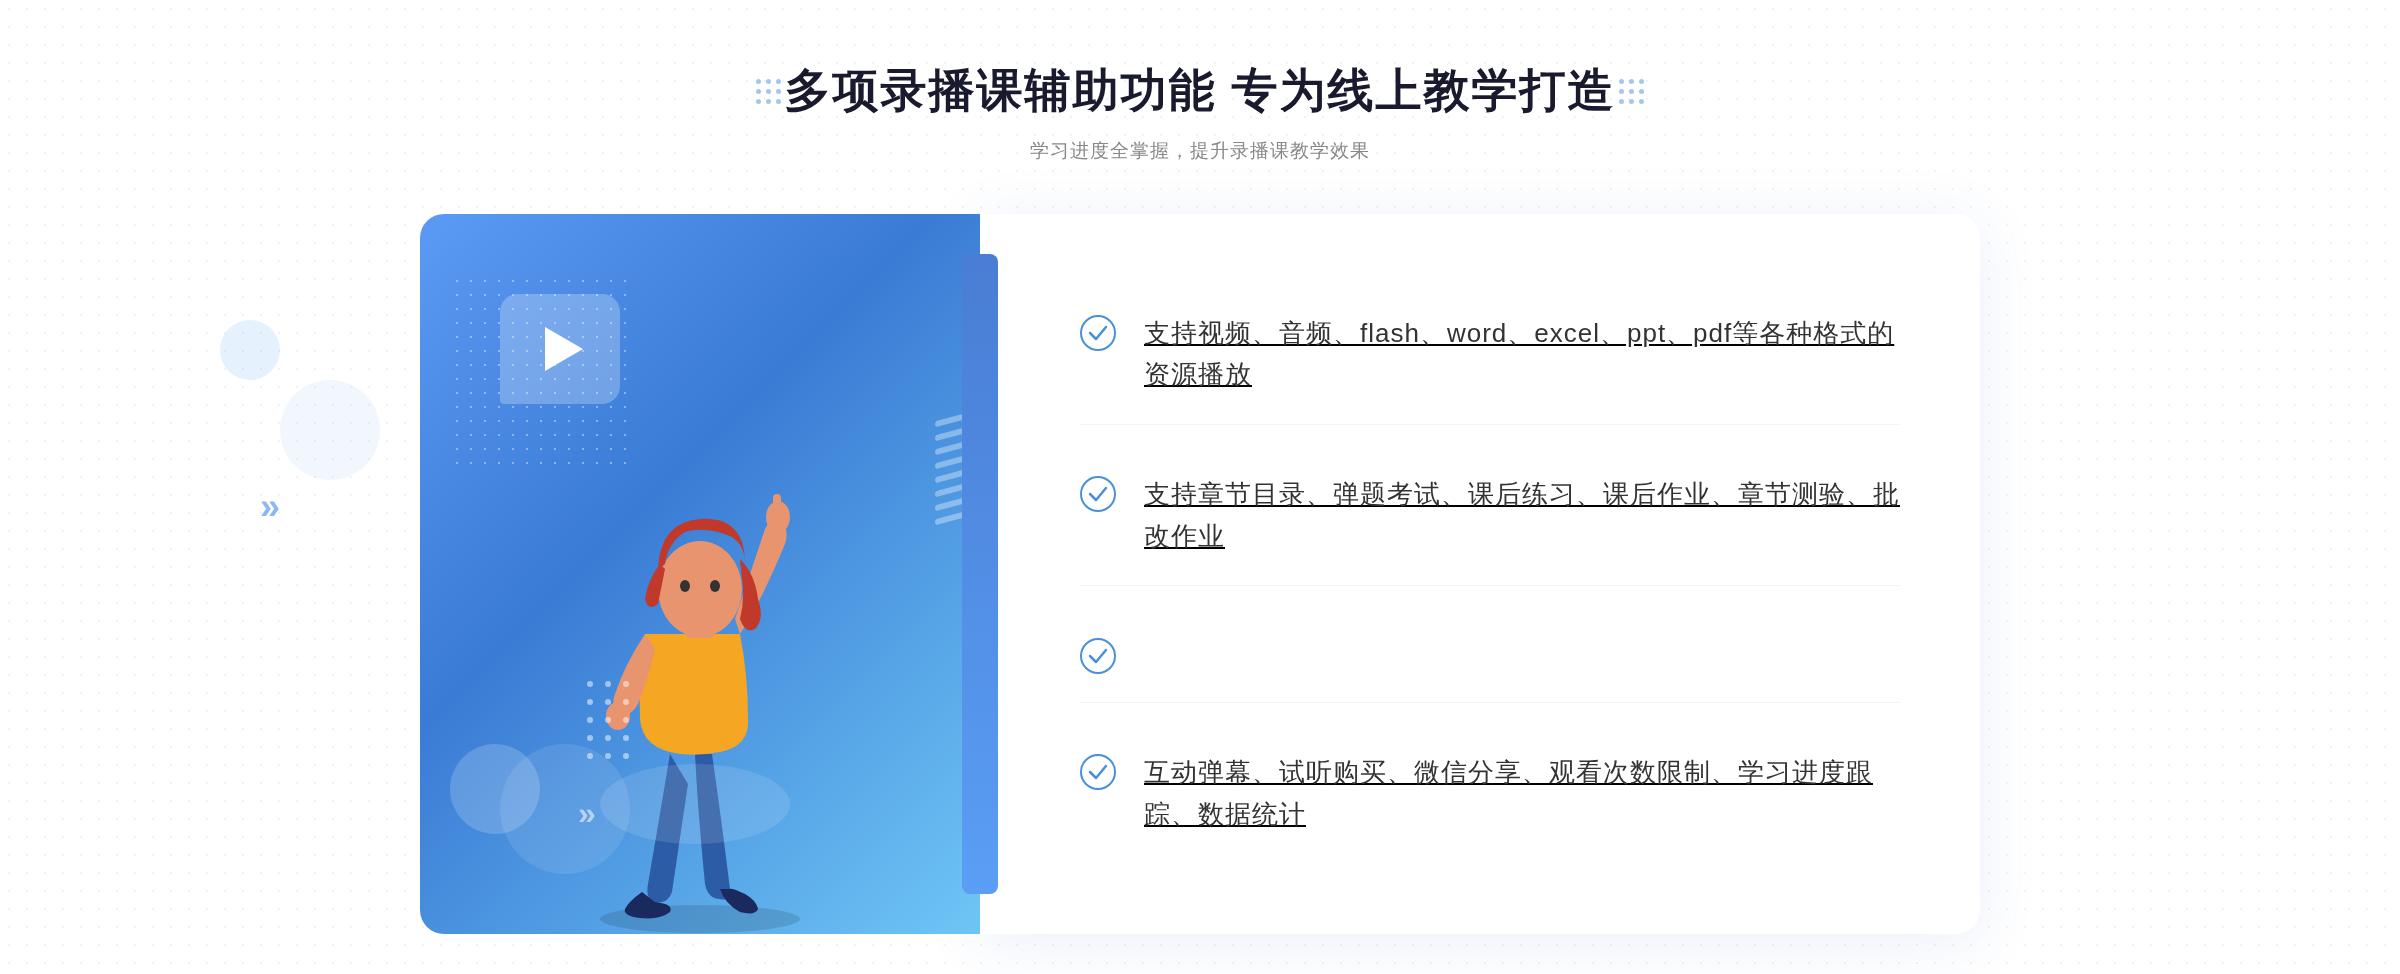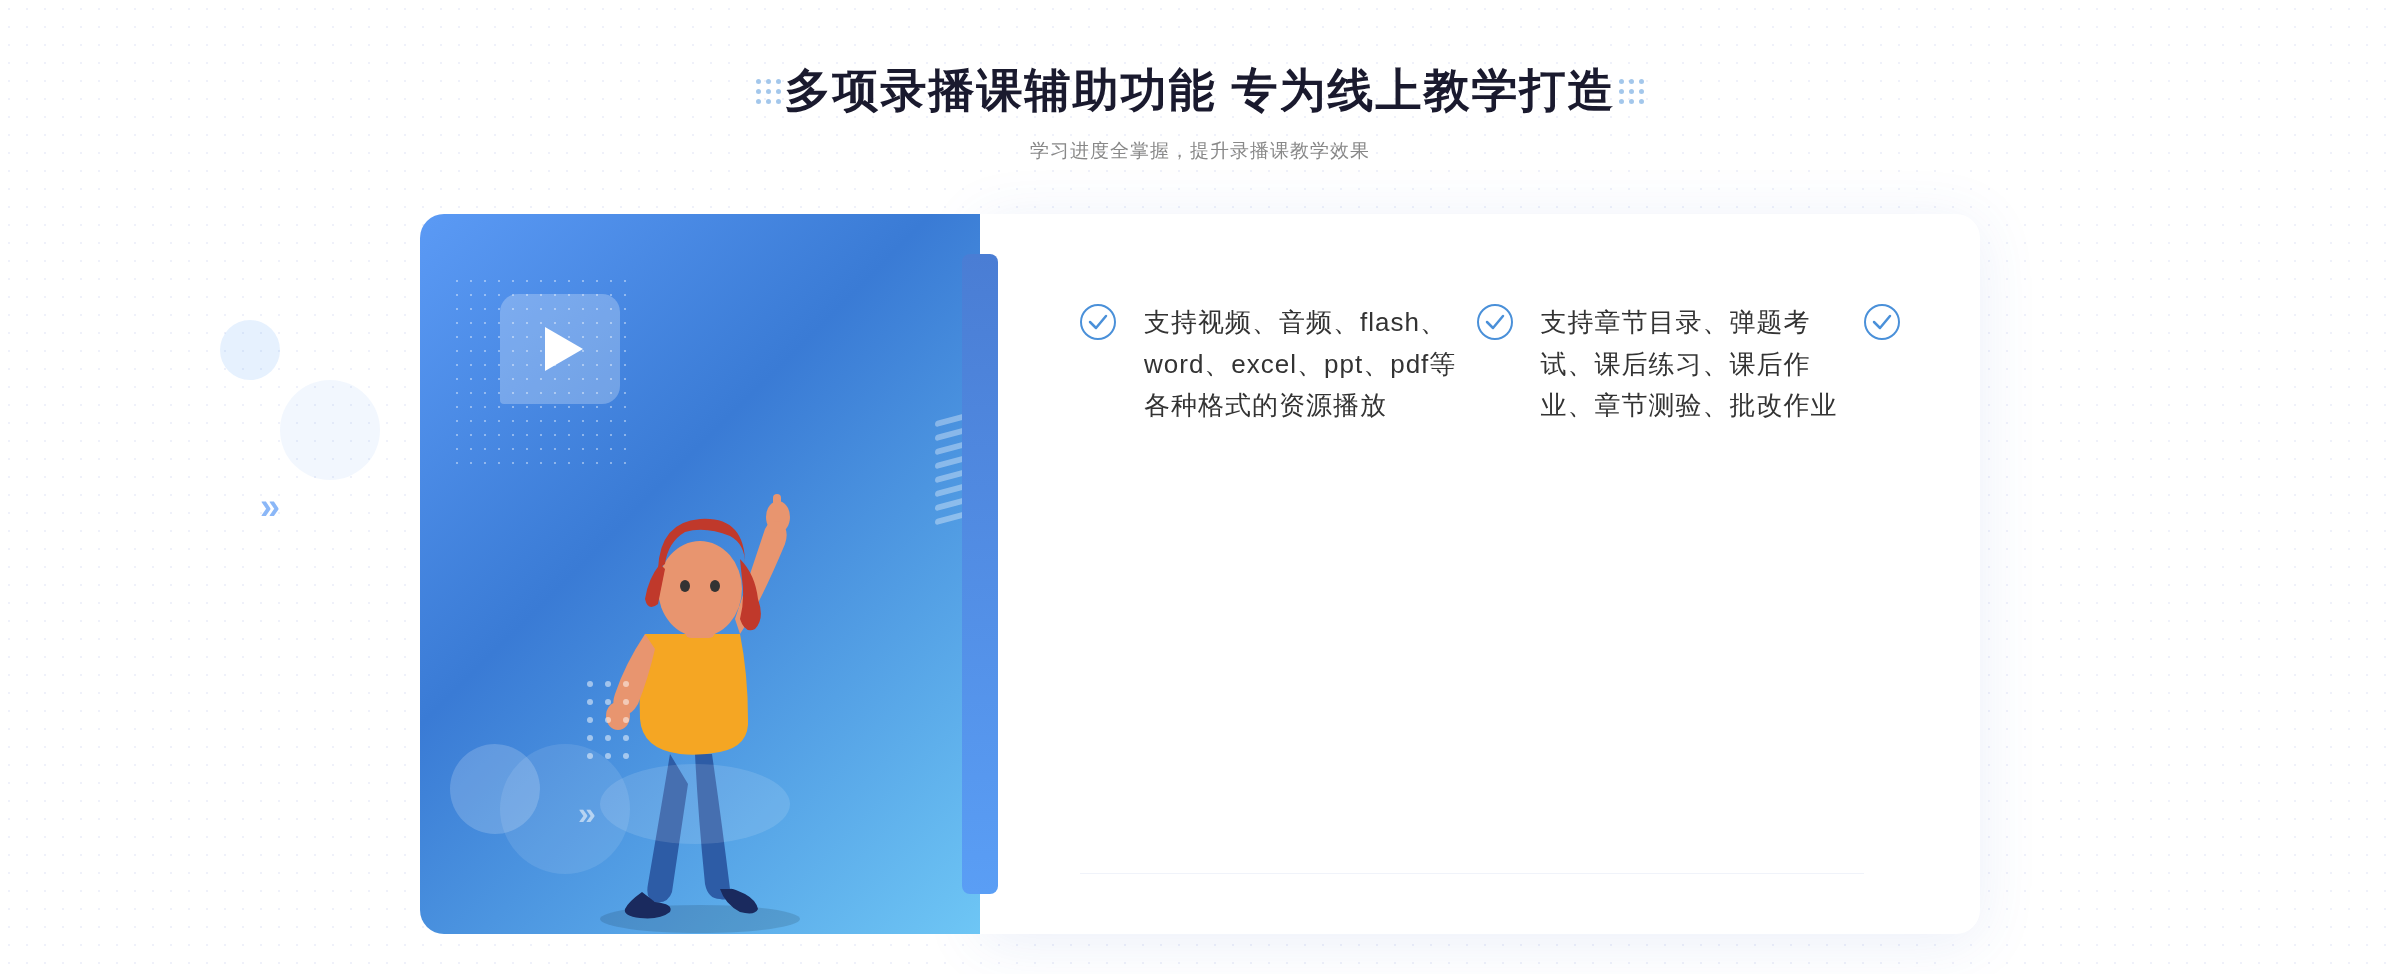--- a/index.html
+++ b/index.html
@@ -201,22 +201,23 @@
     }
 
     
     .features-panel {
       flex: 1;
       background: #fff;
       border-radius: 0 24px 24px 0;
       box-shadow: 0 8px 60px rgba(60, 100, 200, 0.10);
       padding: 60px 80px 60px 100px;
       display: flex;
-      flex-direction: row;
+      flex-direction: column;
       justify-content: space-around;
+      text-decoration: underline;
     }
 
     .feature-item {
       display: flex;
       align-items: flex-start;
       gap: 28px;
       padding: 28px 0;
       border-bottom: 1px solid #f0f3fa;
     }
 
@@ -444,16 +445,25 @@
 
       <div class="feature-item">
         <div class="check-icon">
           <svg viewBox="0 0 36 36" xmlns="http://www.w3.org/2000/svg">
             <circle cx="18" cy="18" r="17" fill="none" stroke="#4a90d9" stroke-width="2"></circle>
             <polyline points="10,18 16,24 26,12" fill="none" stroke="#4a90d9" stroke-width="2.5" stroke-linecap="round" stroke-linejoin="round"></polyline>
           </svg>
         </div>
       </div>
 
+      <div class="feature-item">
+        <div class="check-icon">
+          <svg viewBox="0 0 36 36" xmlns="http://www.w3.org/2000/svg">
+            <circle cx="18" cy="18" r="17" fill="none" stroke="#4a90d9" stroke-width="2"></circle>
+            <polyline points="10,18 16,24 26,12" fill="none" stroke="#4a90d9" stroke-width="2.5" stroke-linecap="round" stroke-linejoin="round"></polyline>
+          </svg>
+        </div>
+        <span class="feature-text">互动弹幕、试听购买、微信分享、观看次数限制、学习进度跟踪、数据统计</span>
+      </div>
 
     </div>
   </div>
 </div>
 
 </body></html>

